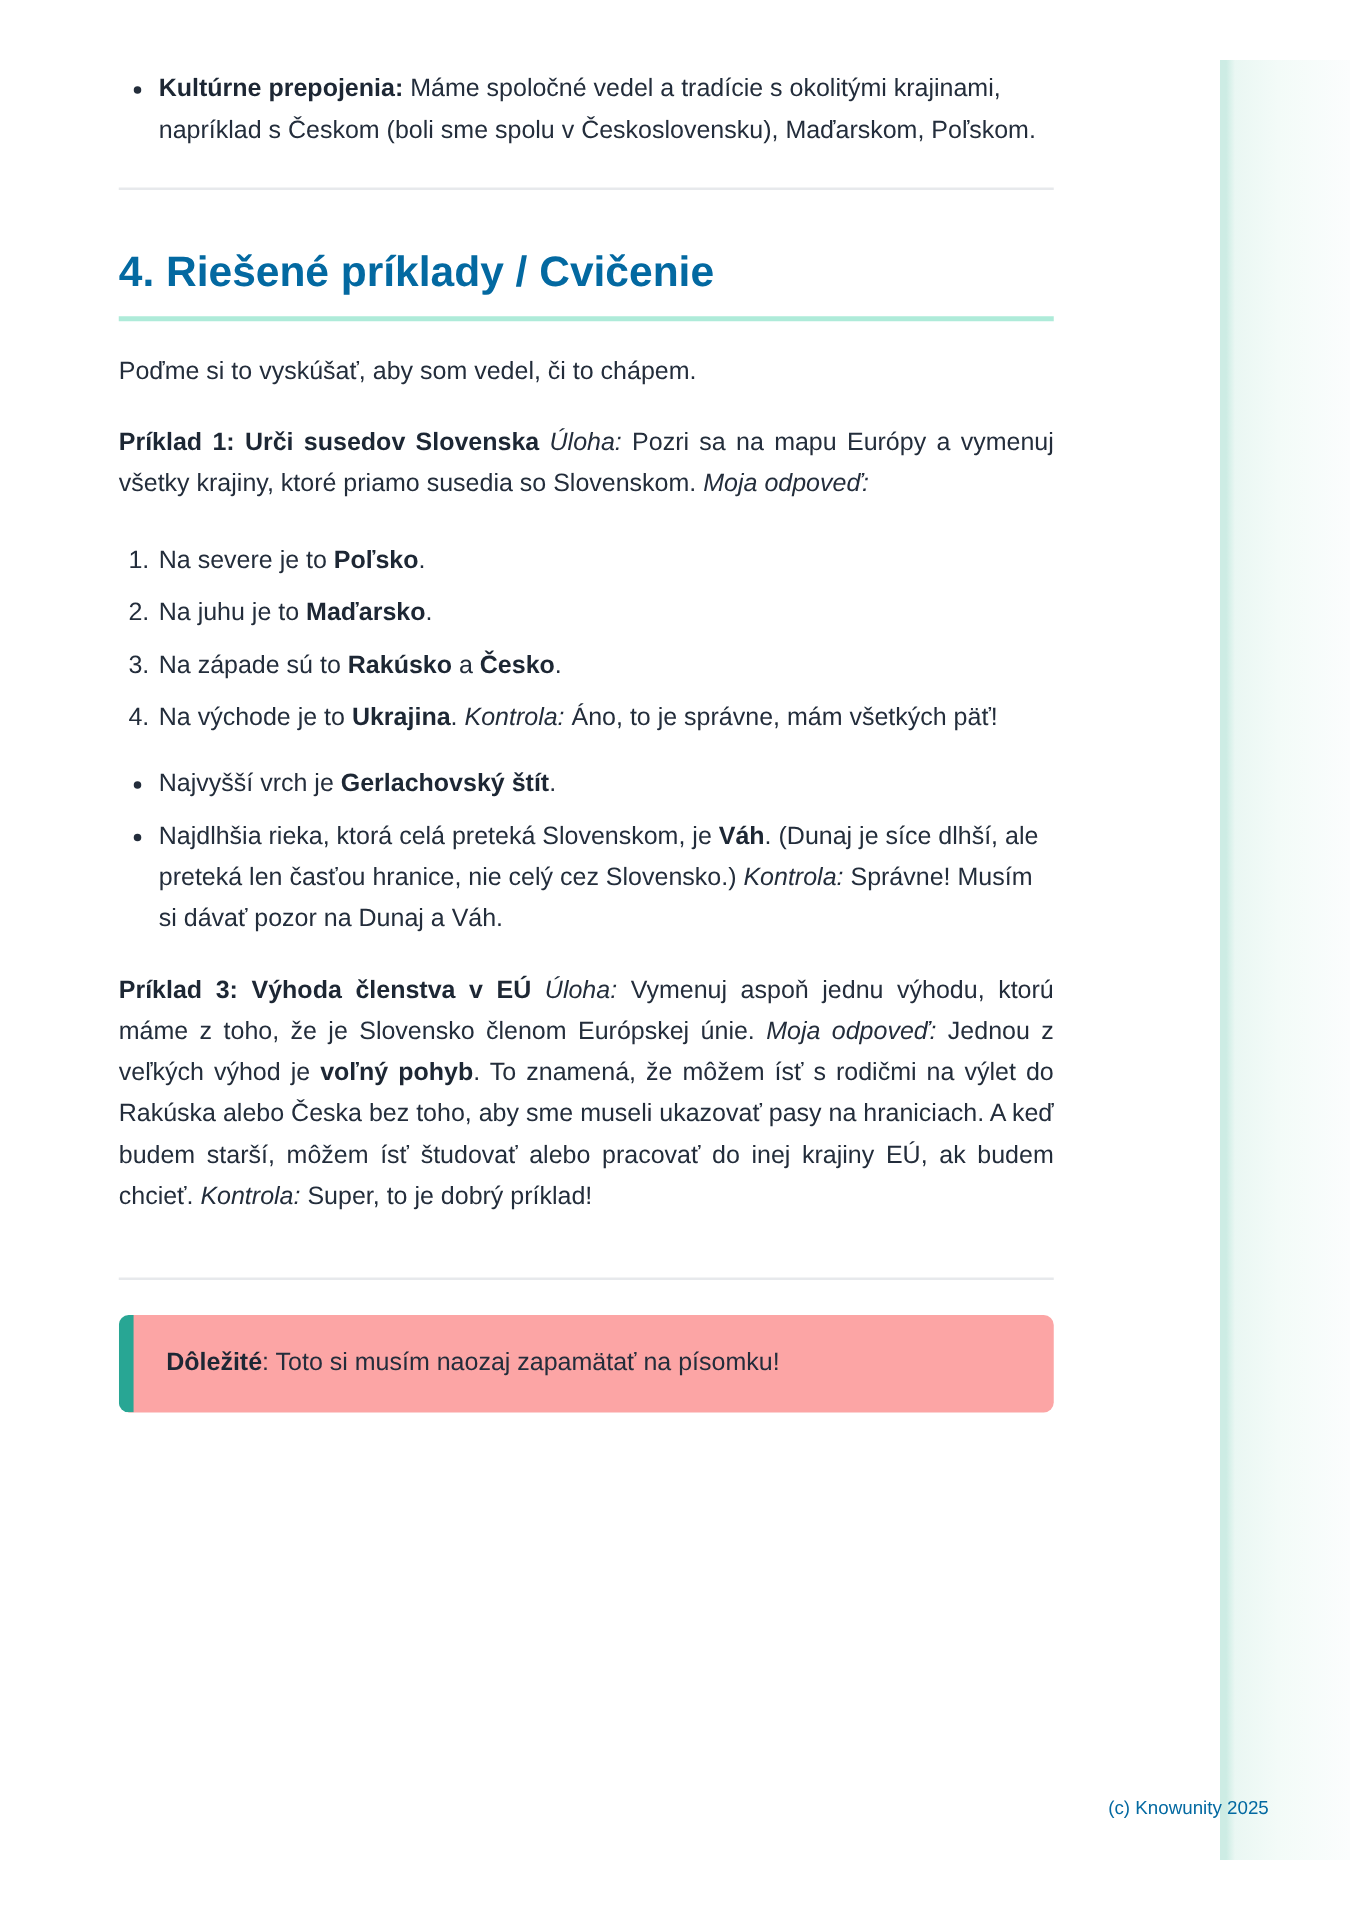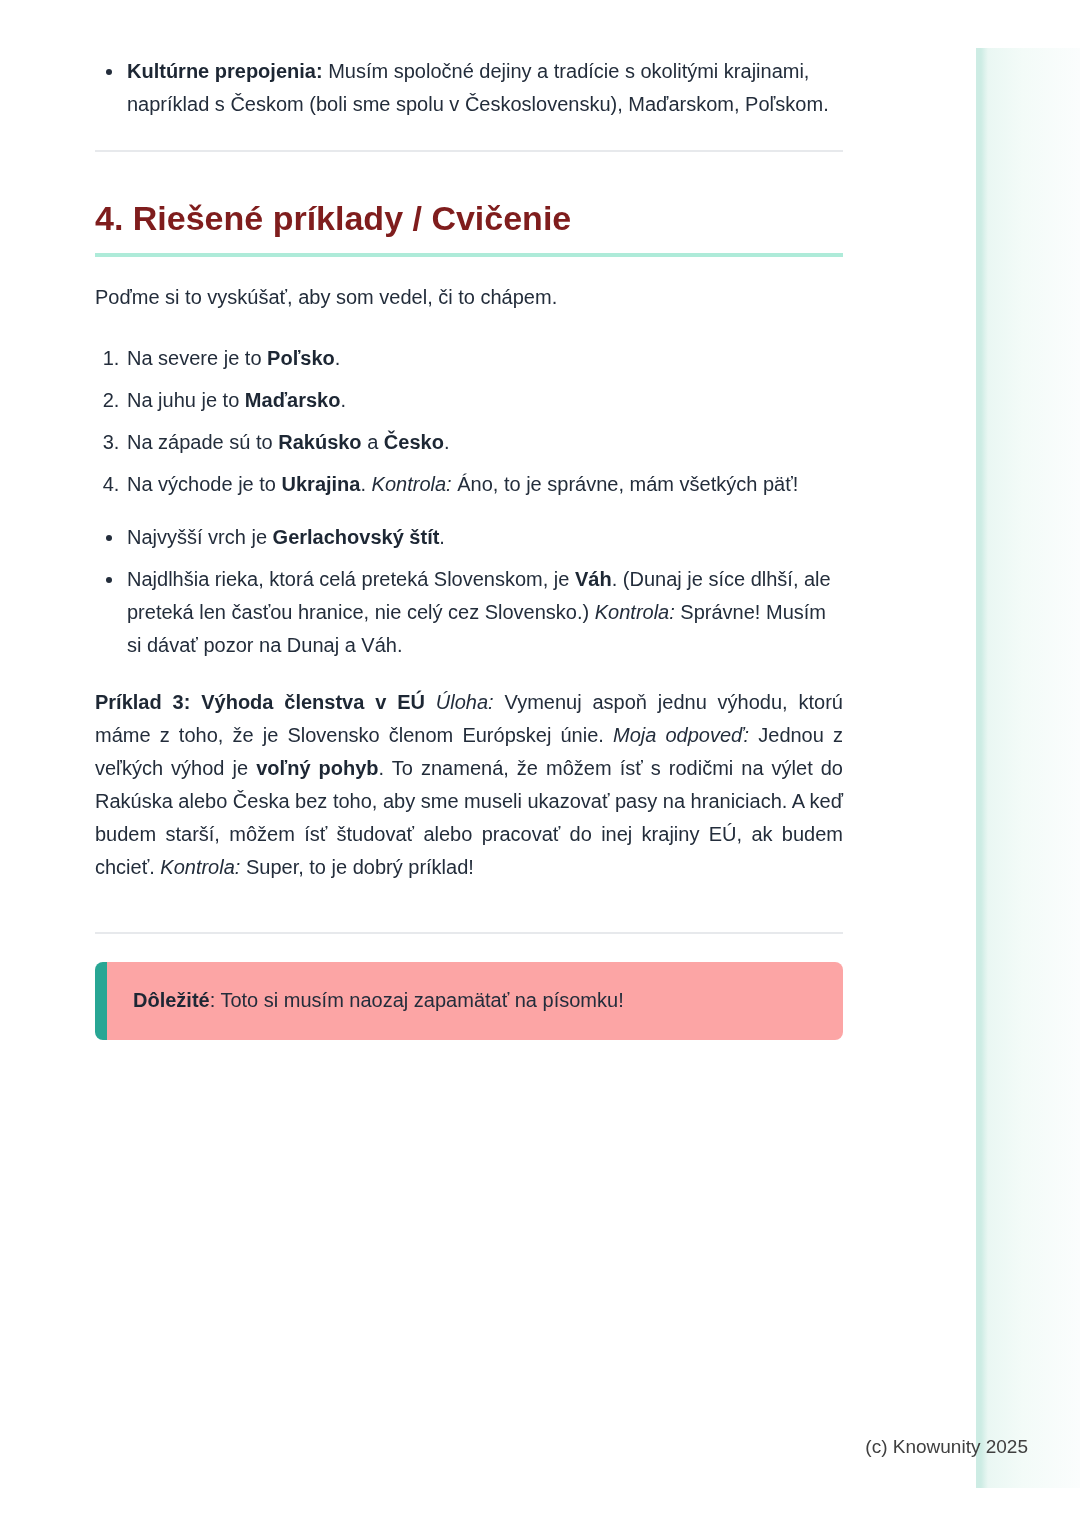--- a/index.html
+++ b/index.html
@@ -27,54 +27,55 @@
   ul.doc li,ol.doc li{padding-left:2px;}
   ul.doc li+li,ol.doc li+li{margin-top:9px;}
   ul.bullets{margin-top:20px;}
   hr.divider{
     border:none;border-top:2px solid #e7e9ec;margin:29px 0 0;
   }
   hr.divider.lg{margin-top:48px;}
   h2.section{
     margin:46px 0 12px;
     font-size:34px;line-height:40px;font-weight:700;
-    color:#7f1d1d;
+    color:#0369a1;
     padding-bottom:15px;
     border-bottom:4px solid #aeebd9;
   }
   .callout{
     margin-top:28px;
     background:#fca5a5;
     border-left:12px solid #28a694;
     border-radius:8px;
     padding:22px 30px 23px 26px;
   }
   ul.notes{margin-top:62px;}
   .copyright{
-    position:absolute;top:1437px;right:52px;
-    font-size:19px;line-height:20px;color:#404040;
+    position:absolute;top:1437px;right:65px;
+    font-size:15px;line-height:20px;color:#0369a1;
   }
 </style>
 </head>
 <body>
 
 <div class="side-strip"></div>
 
 <div class="content">
 
   <ul class="doc" style="margin-top:0;">
-    <li><span class="b">Kultúrne prepojenia:</span><span> Musím spoločné dejiny a tradície s okolitými krajinami, napríklad s Českom (boli sme spolu v Československu), Maďarskom, Poľskom.</span></li>
+    <li><span class="b">Kultúrne prepojenia:</span><span> Máme spoločné vedel a tradície s okolitými krajinami, napríklad s Českom (boli sme spolu v Československu), Maďarskom, Poľskom.</span></li>
   </ul>
 
   <hr class="divider">
 
   <h2 class="section">4. Riešené príklady / Cvičenie</h2>
 
   <p>Poďme si to vyskúšať, aby som vedel, či to chápem.</p>
 
+  <p class="just"><span class="b">Príklad 1: Urči susedov Slovenska</span><span> </span><span class="i">Úloha:</span><span> Pozri sa na mapu Európy a vymenuj všetky krajiny, ktoré priamo susedia so Slovenskom. </span><span class="i">Moja odpoveď:</span></p>
 
   <ol class="doc">
     <li><span>Na severe je to </span><span class="b">Poľsko</span><span>.</span></li>
     <li><span>Na juhu je to </span><span class="b">Maďarsko</span><span>.</span></li>
     <li><span>Na západe sú to </span><span class="b">Rakúsko</span><span> a </span><span class="b">Česko</span><span>.</span></li>
     <li><span>Na východe je to </span><span class="b">Ukrajina</span><span>. </span><span class="i">Kontrola:</span><span> Áno, to je správne, mám všetkých päť!</span></li>
   </ol>
 
 
   <ul class="doc bullets">

